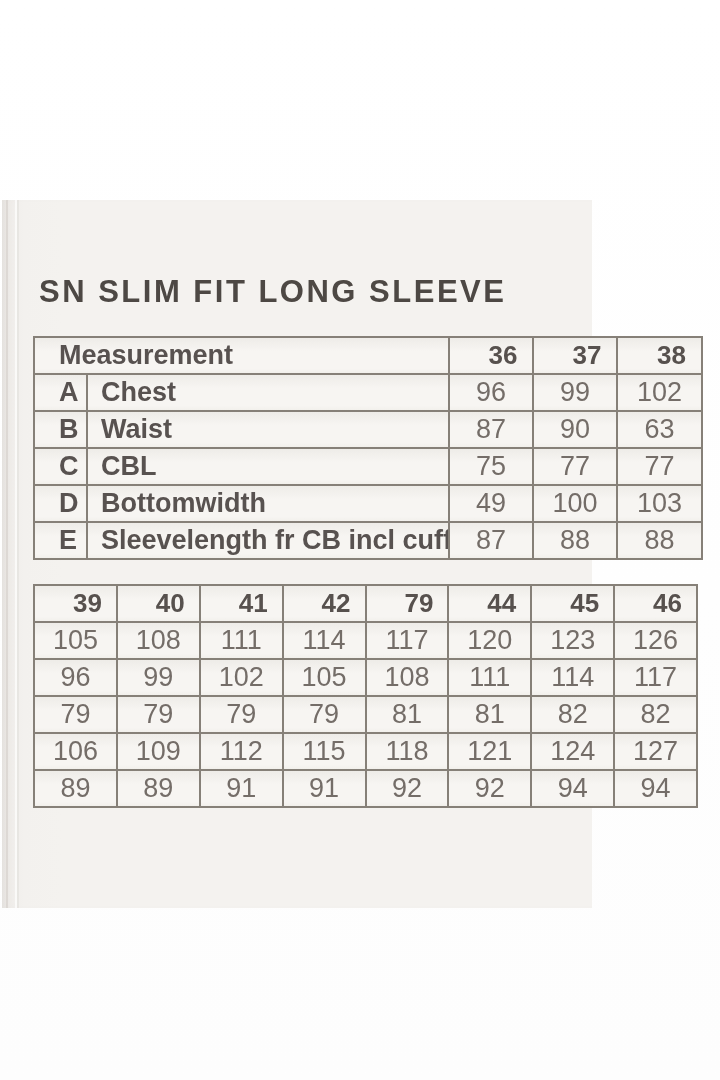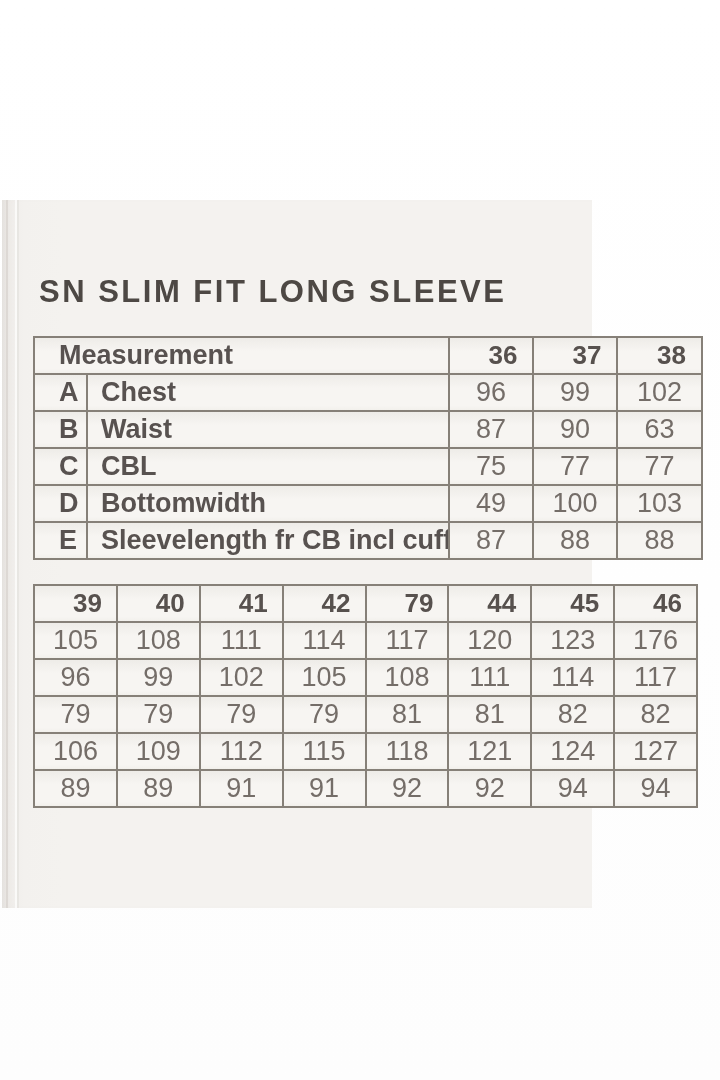--- a/index.html
+++ b/index.html
@@ -133,21 +133,21 @@
         <td class="szhdr">46</td>
       </tr>
       <tr>
         <td class="val">105</td>
         <td class="val">108</td>
         <td class="val">111</td>
         <td class="val">114</td>
         <td class="val">117</td>
         <td class="val">120</td>
         <td class="val">123</td>
-        <td class="val">176</td>
+        <td class="val">126</td>
       </tr>
       <tr>
         <td class="val">96</td>
         <td class="val">99</td>
         <td class="val">102</td>
         <td class="val">105</td>
         <td class="val">108</td>
         <td class="val">111</td>
         <td class="val">114</td>
         <td class="val">117</td>

